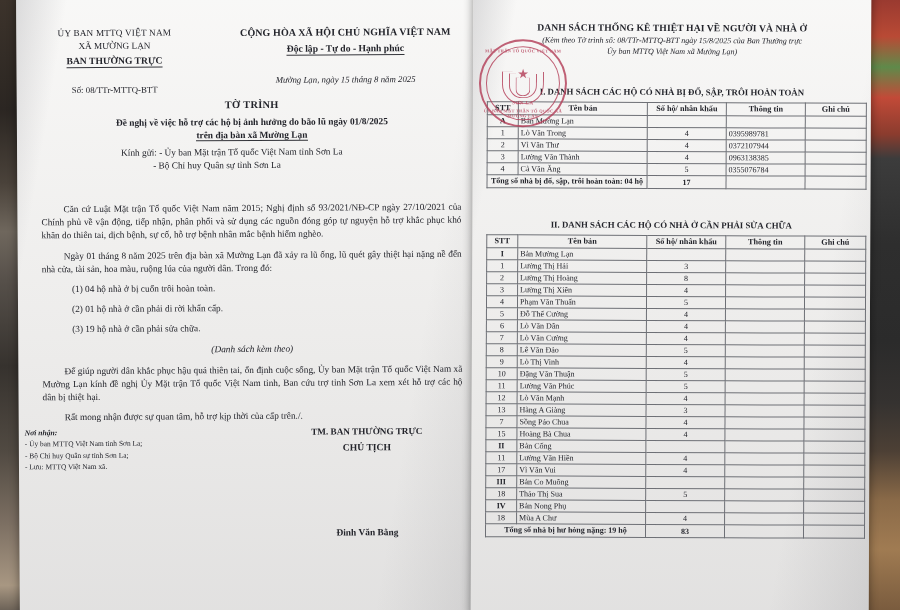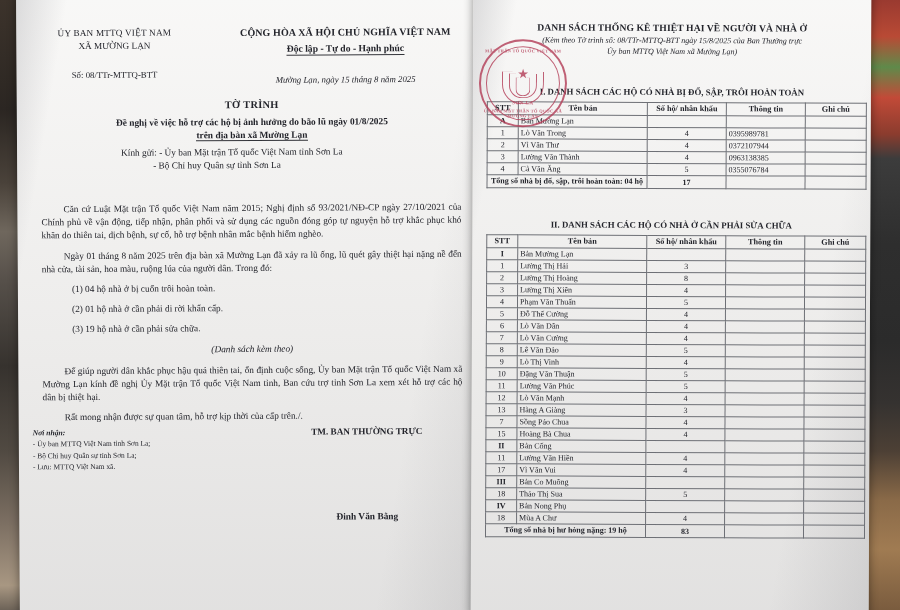--- a/index.html
+++ b/index.html
@@ -70,21 +70,21 @@
 
   .to-blk{position:absolute;top:152px;left:104px;width:340px;font-size:9.3px;}
   .to-blk .l2{margin-left:32px;}
 
   .body-blk{position:absolute;top:208px;left:24px;width:420px;font-size:9.3px;text-align:justify;}
   .body-blk p{margin:0 0 7px 0;text-indent:22px;}
   .item{margin:0 0 7px 0;text-indent:30px;}
   .kemtheo{text-align:center;font-style:italic;margin:2px 0 8px 0;}
 
   .foot{position:absolute;top:432px;left:0;width:470px;}
-  .noinhan{position:absolute;left:14px;top:0;font-size:7.4px;line-height:1.5;}
+  .noinhan{position:absolute;left:6px;top:0;font-size:7.4px;line-height:1.5;}
   .noinhan .h{font-style:italic;font-weight:bold;font-size:7.6px;}
   .sign{position:absolute;left:238px;top:0;width:220px;text-align:center;}
   .sign .s1{font-weight:bold;font-size:9.2px;}
   .sign .s2{font-weight:bold;font-size:9.6px;margin-top:2px;}
   .sign .s3{font-weight:bold;font-size:9.4px;margin-top:72px;}
 
   
   .stamp{position:absolute;width:84px;height:84px;border-radius:50%;
     border:2.4px solid #b4405a;opacity:.82;}
   .stamp .ring2{position:absolute;inset:5px;border-radius:50%;border:1px solid #b4405a;}
@@ -137,20 +137,21 @@
 <div class="bd-left"></div>
 <div class="bd-right"></div>
 
 <div class="sheet" id="sheet-left">
   <div class="inner ldoc">
 
     <div class="hdr">
       <div class="hdr-l">
         <div class="l1">ỦY BAN MTTQ VIỆT NAM</div>
         <div class="l2">XÃ MƯỜNG LẠN</div>
+        <div class="l3"><span class="u">BAN THƯỜNG TRỰC</span></div>
         <div class="num">Số: 08/TTr-MTTQ-BTT</div>
       </div>
       <div class="hdr-r">
         <div class="n1">CỘNG HÒA XÃ HỘI CHỦ NGHĨA VIỆT NAM</div>
         <div class="n2"><span class="u">Độc lập - Tự do - Hạnh phúc</span></div>
         <div class="date">Mường Lạn, ngày 15 tháng 8 năm 2025</div>
       </div>
     </div>
 
     <div class="title-blk">
@@ -177,20 +178,21 @@
 
     <div class="foot">
       <div class="noinhan">
         <div class="h">Nơi nhận:</div>
         <div>- Ủy ban MTTQ Việt Nam tỉnh Sơn La;</div>
         <div>- Bộ Chỉ huy Quân sự tỉnh Sơn La;</div>
         <div>- Lưu: MTTQ Việt Nam xã.</div>
       </div>
       <div class="sign">
         <div class="s1">TM. BAN THƯỜNG TRỰC</div>
+        <div class="s2">CHỦ TỊCH</div>
         <div class="s3">Đinh Văn Bằng</div>
 
       </div>
     </div>
 
   </div>
 </div>
 
 <div class="sheet" id="sheet-right">
   <div class="inner rdoc">

